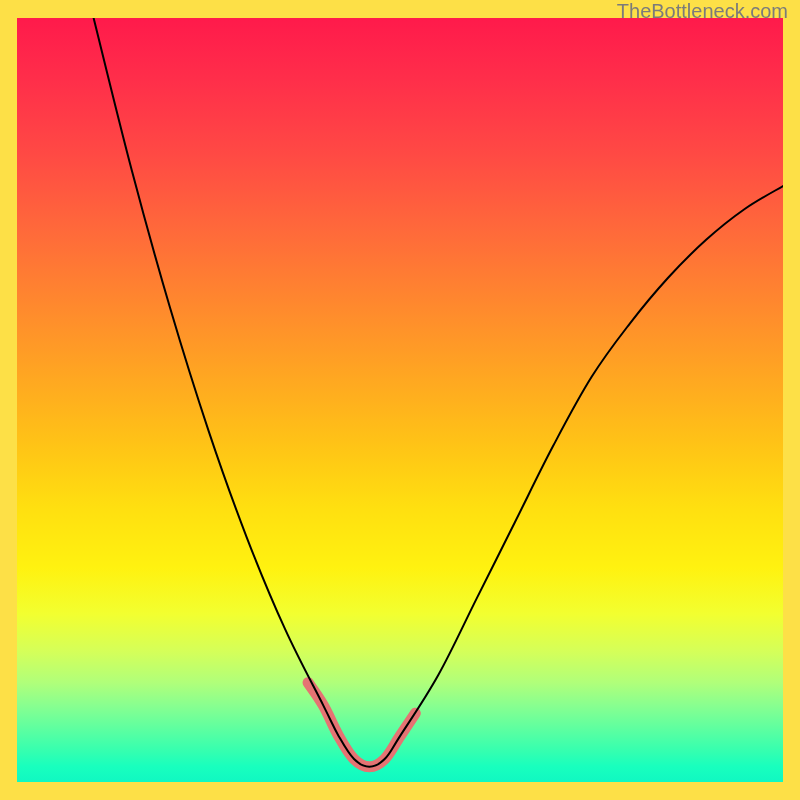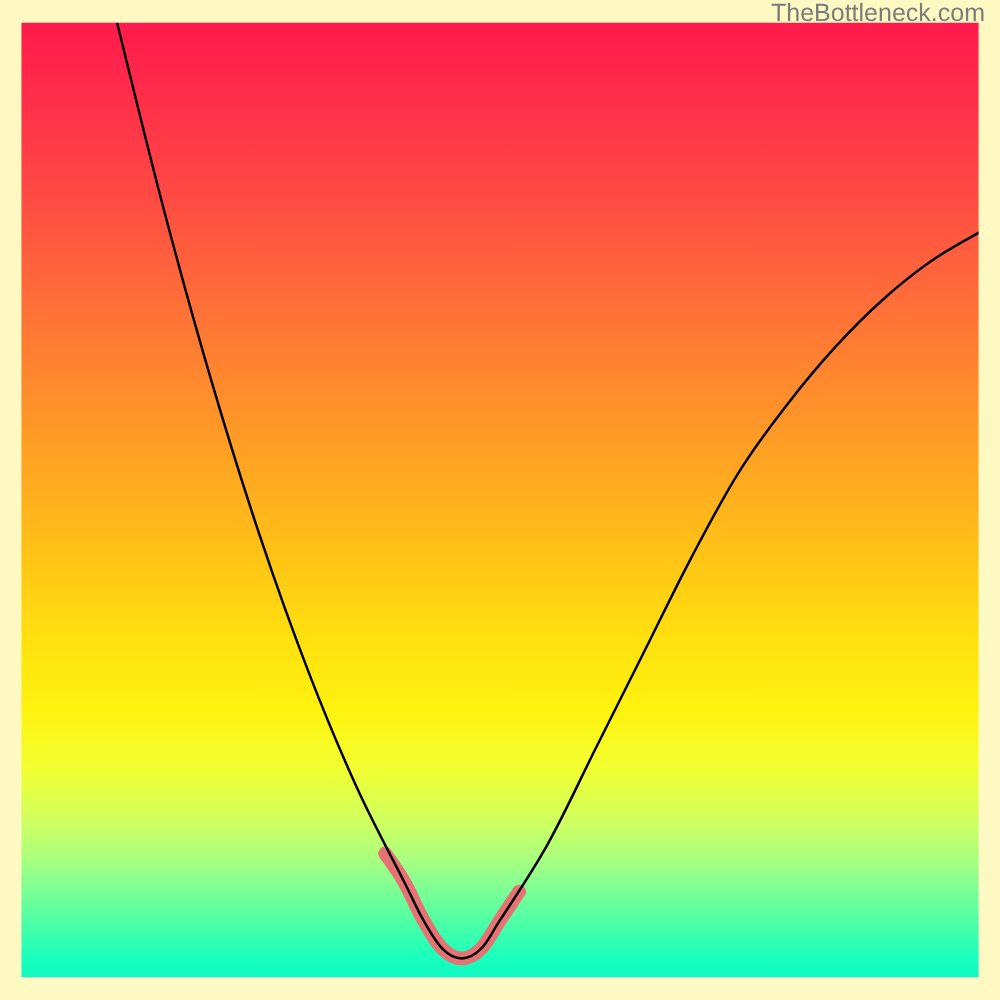--- a/index.html
+++ b/index.html
@@ -7,21 +7,21 @@
     padding: 0;
     width: 800px;
     height: 800px;
     background: #000;
     overflow: hidden;
   }
   .stage {
     position: relative;
     width: 800px;
     height: 800px;
-    background: #fef9c3;
+    background: #fde047;
   }
   .plot-area {
     position: absolute;
     left: 17px;
     top: 18px;
     width: 766px;
     height: 764px;
     overflow: hidden;
   }
   .gradient {

